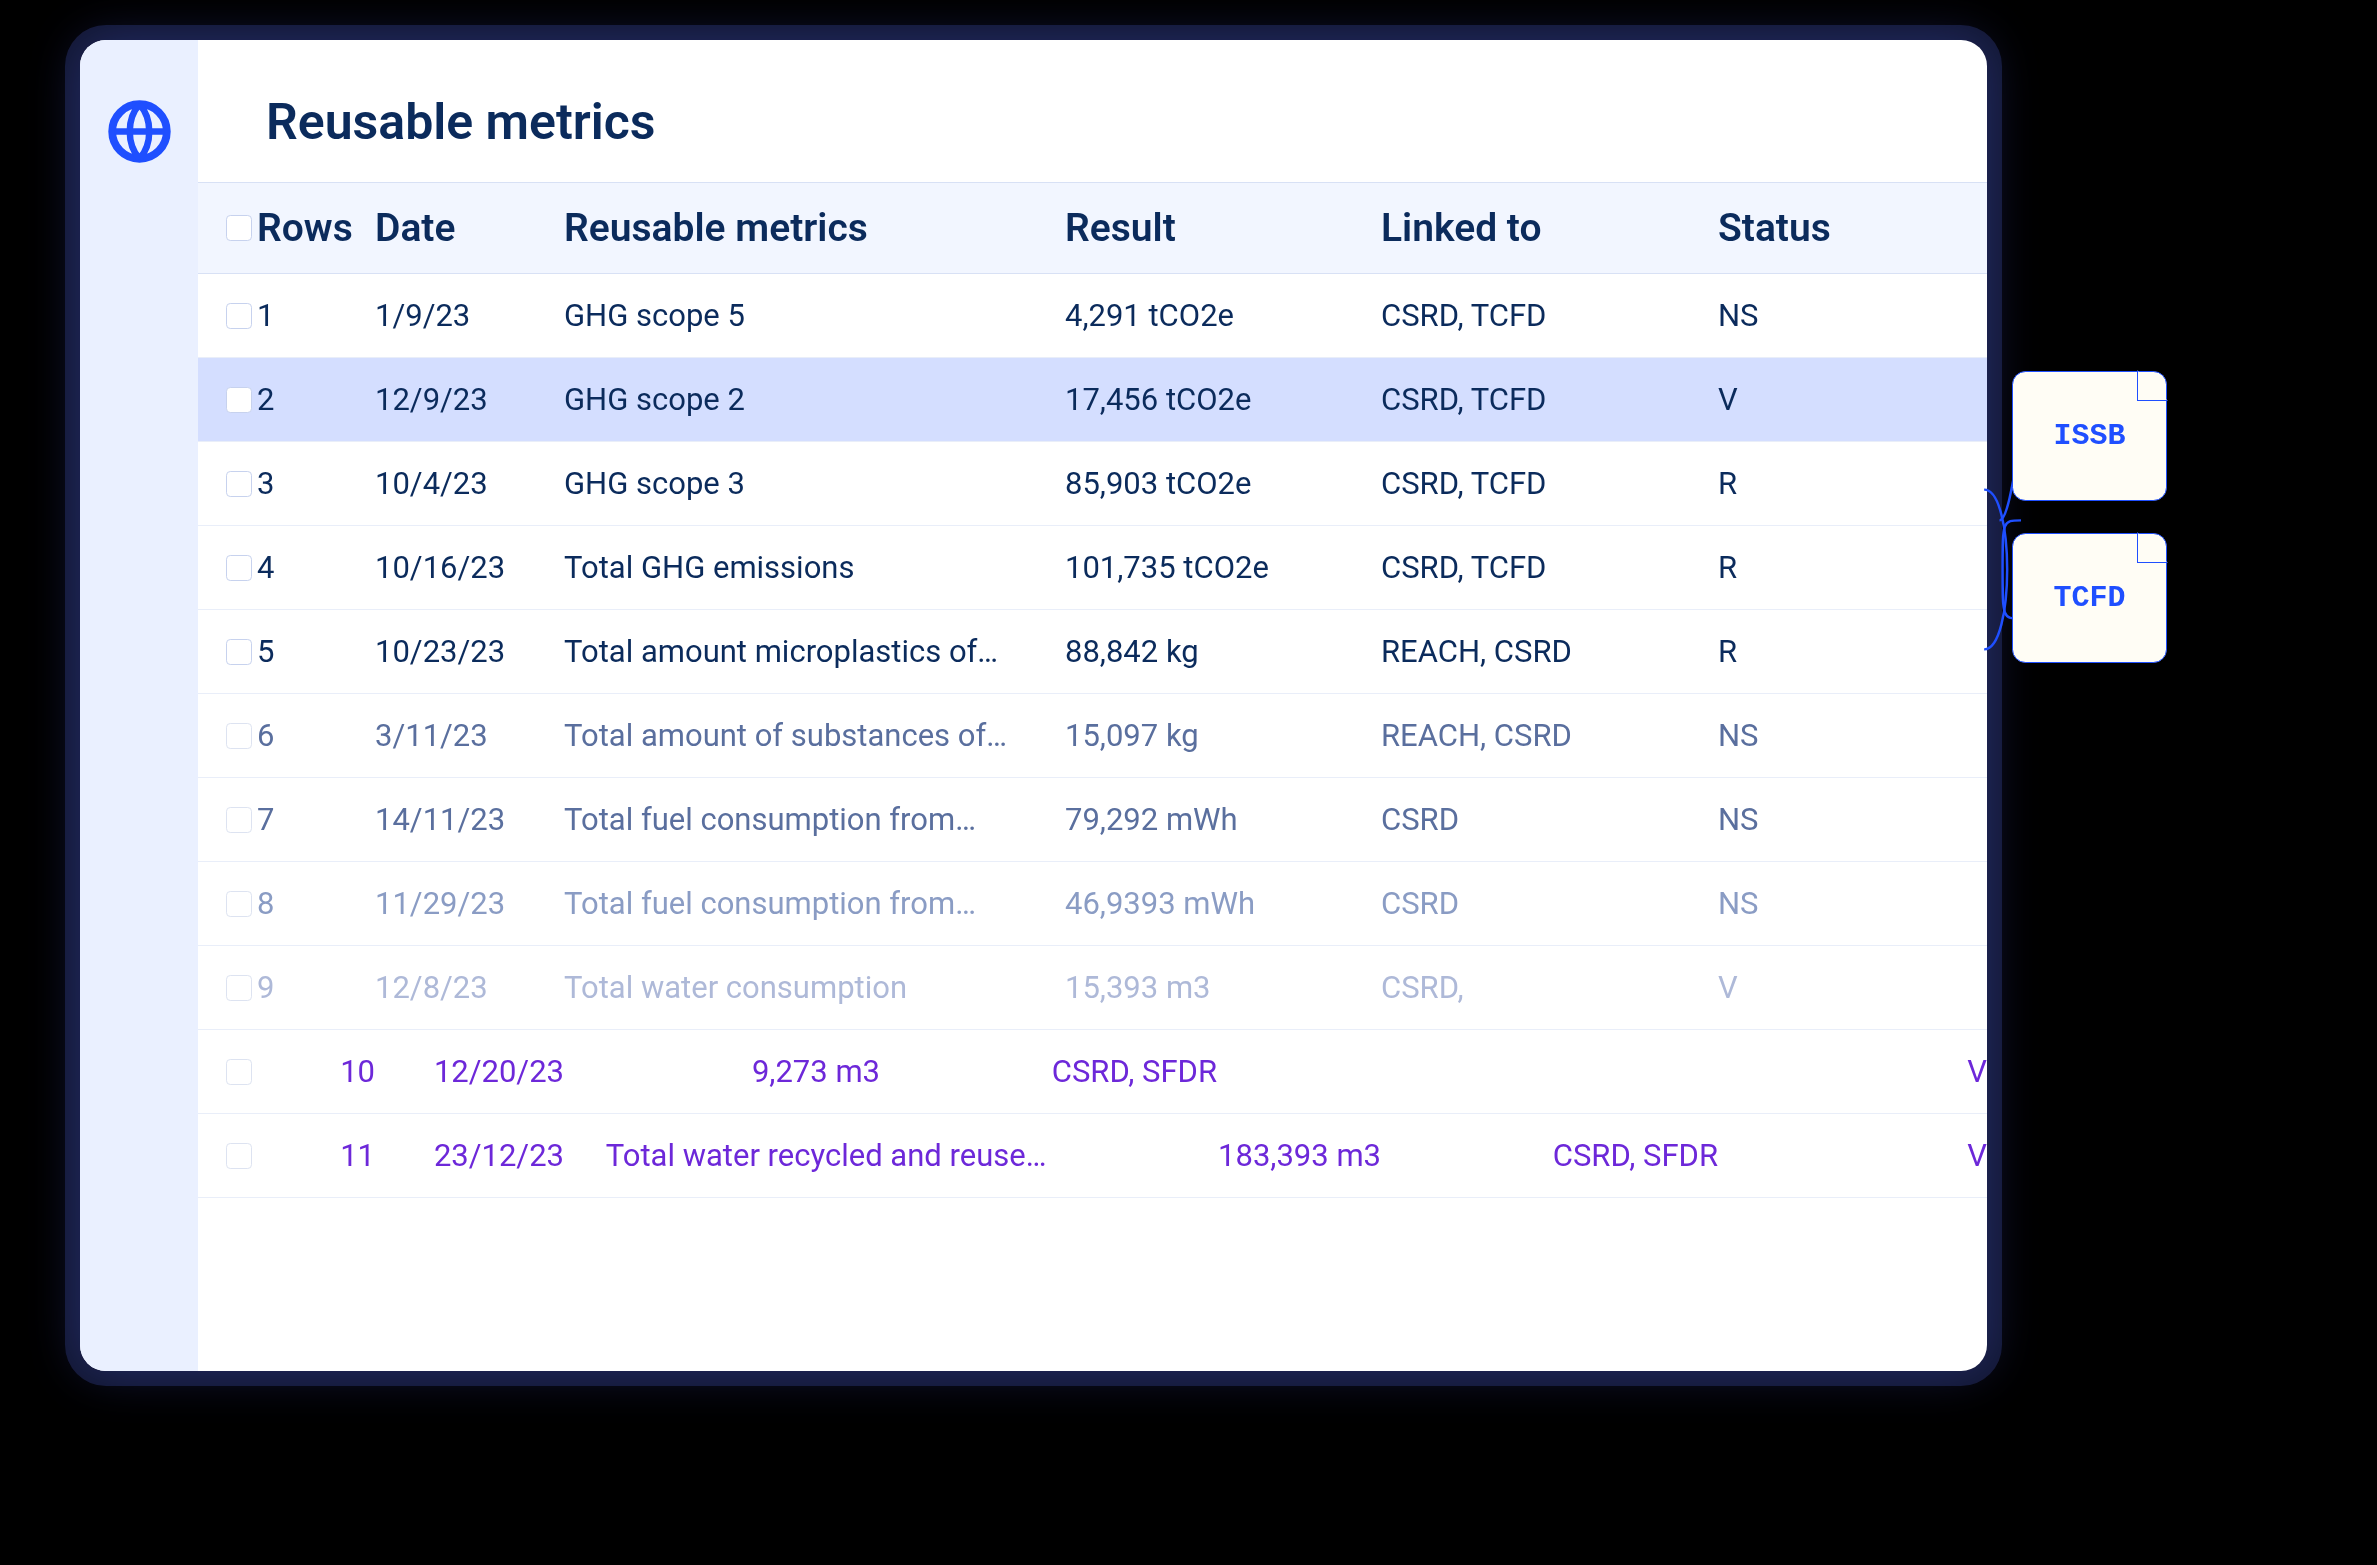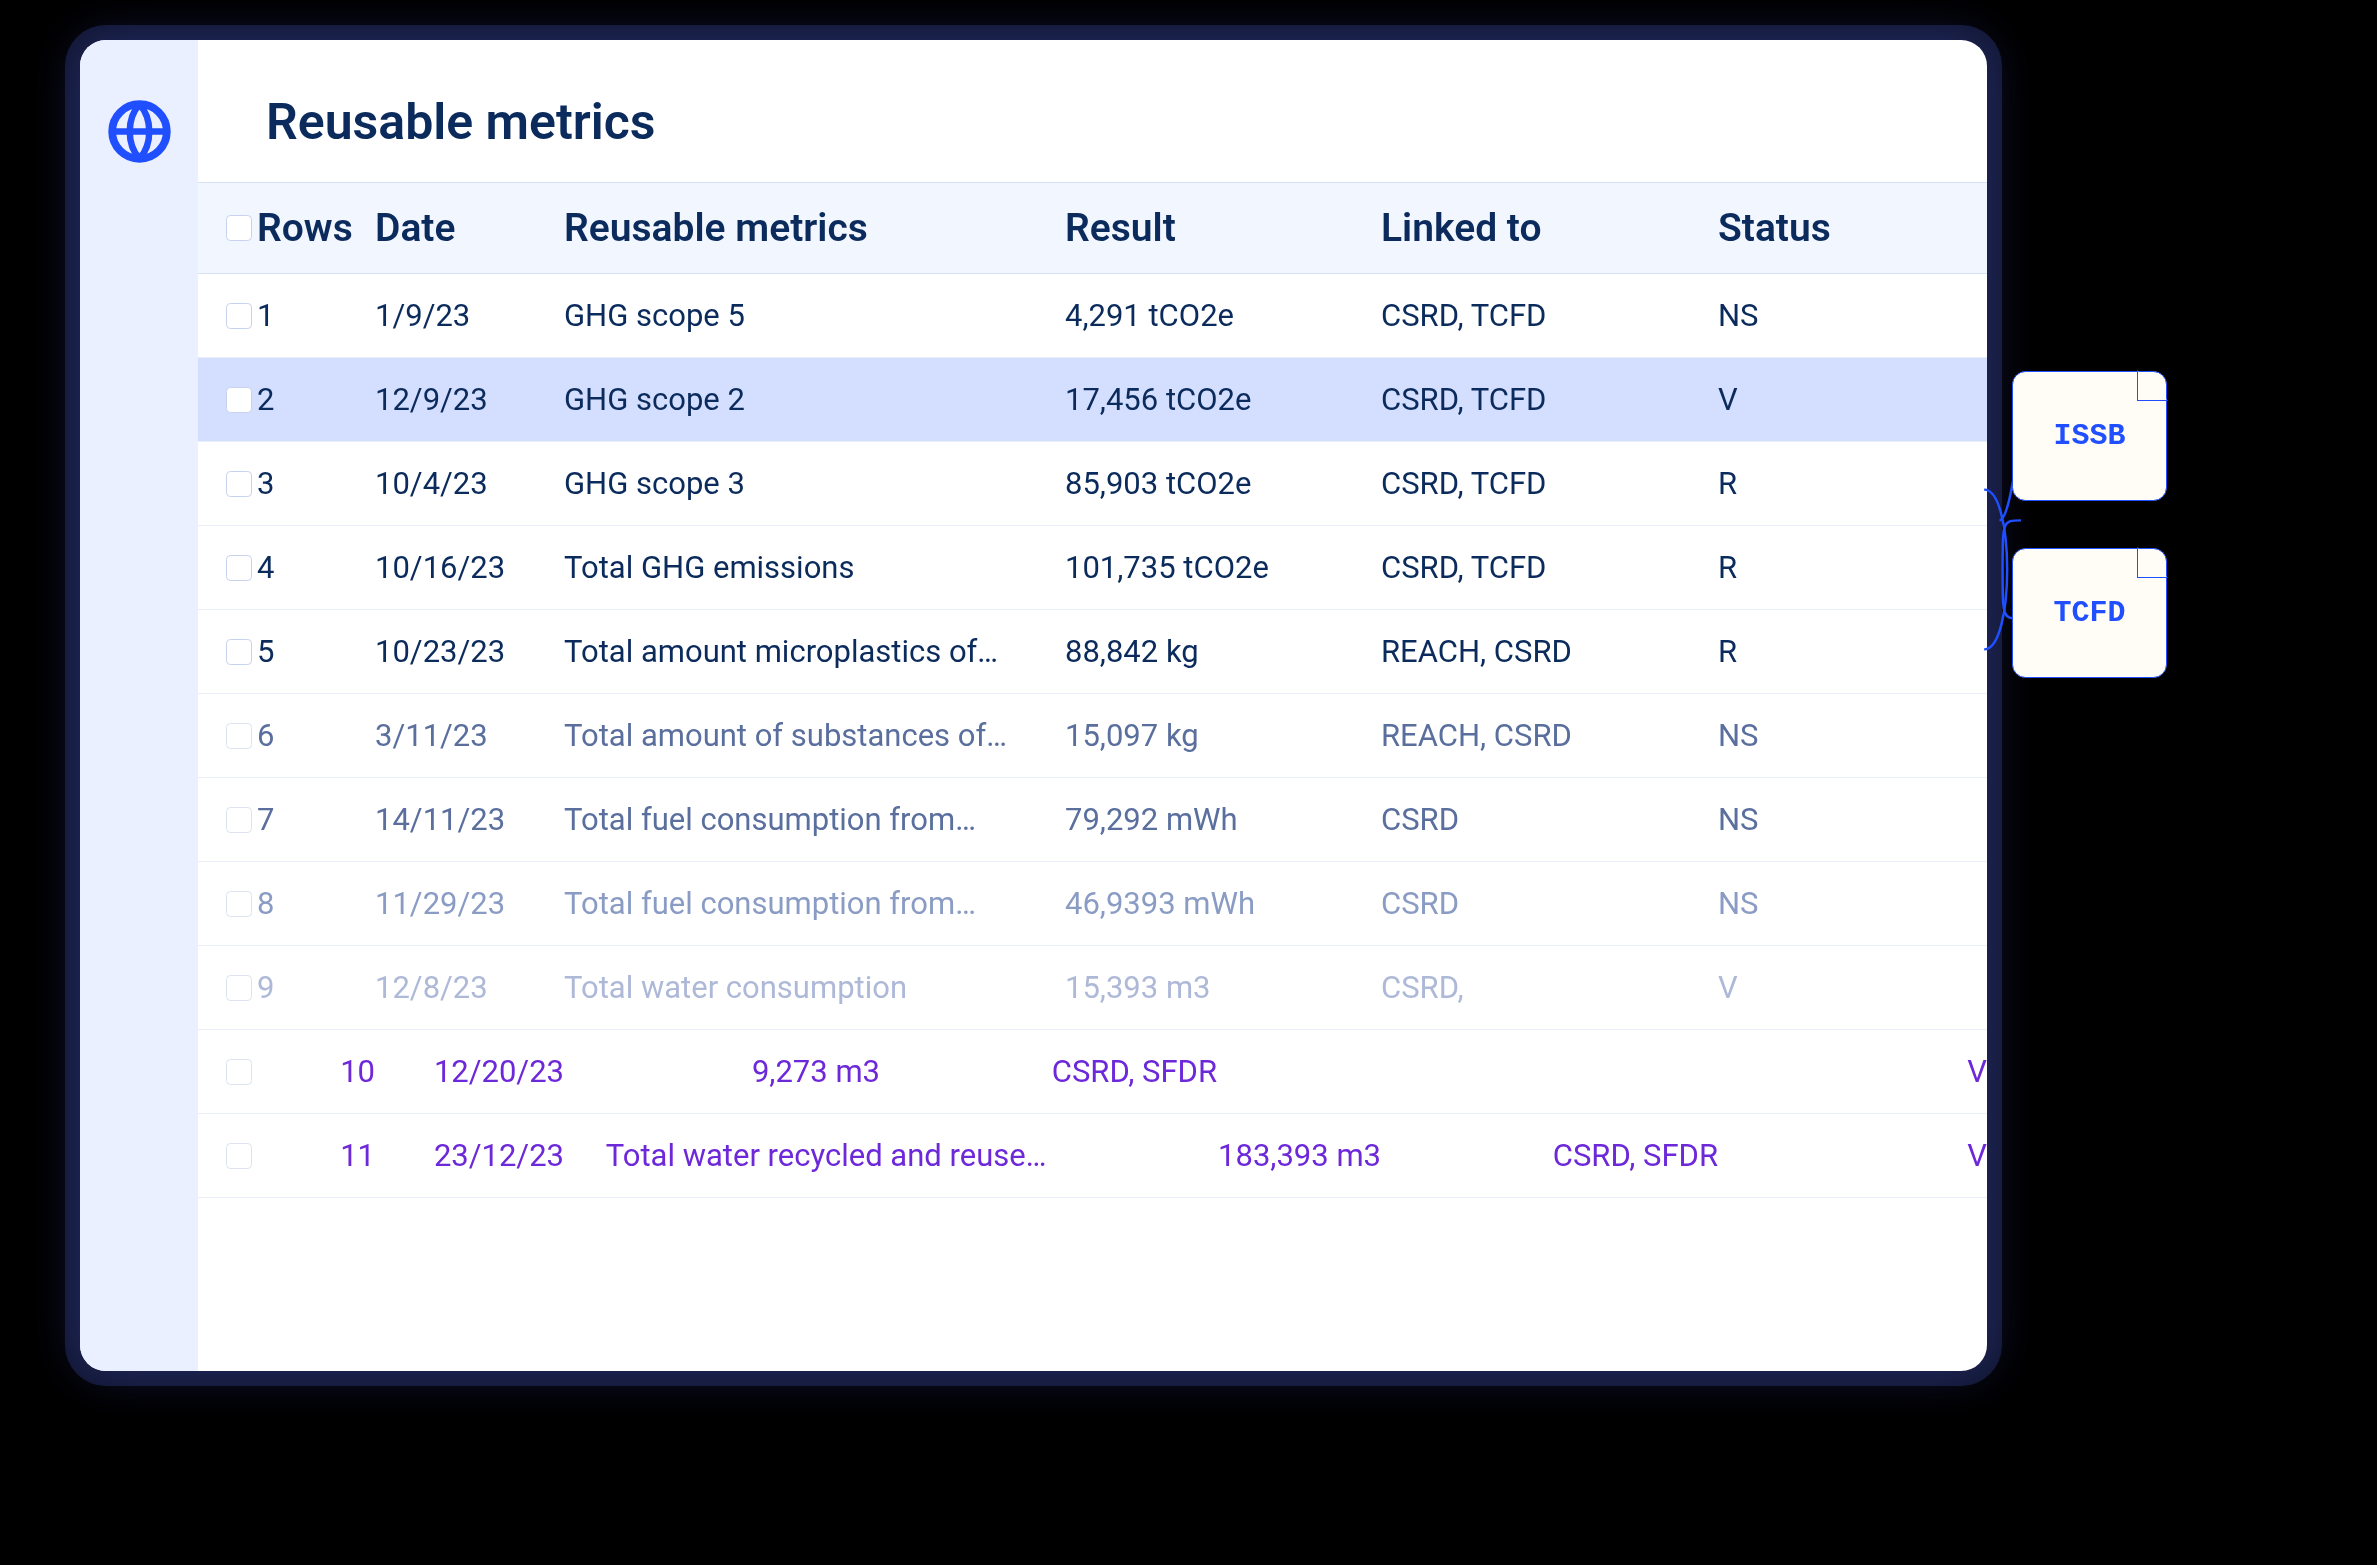--- a/index.html
+++ b/index.html
@@ -93,21 +93,21 @@
 .table-row.fade2 .checkbox,
 .table-row.fade3 .checkbox,
 .table-row.fade4 .checkbox { border-color: #dde3f1; }
 
 .tags {
   position: absolute;
   left: 2012px;
   top: 371px;
   display: flex;
   flex-direction: column;
-  gap: 47px;
+  gap: 32px;
 }
 .tag {
   width: 155px;
   height: 130px;
   background: #fffdf5;
   border: 1.9px solid #1f4fff;
   border-radius: 13.6px;
   display: flex;
   align-items: center;
   justify-content: center;

